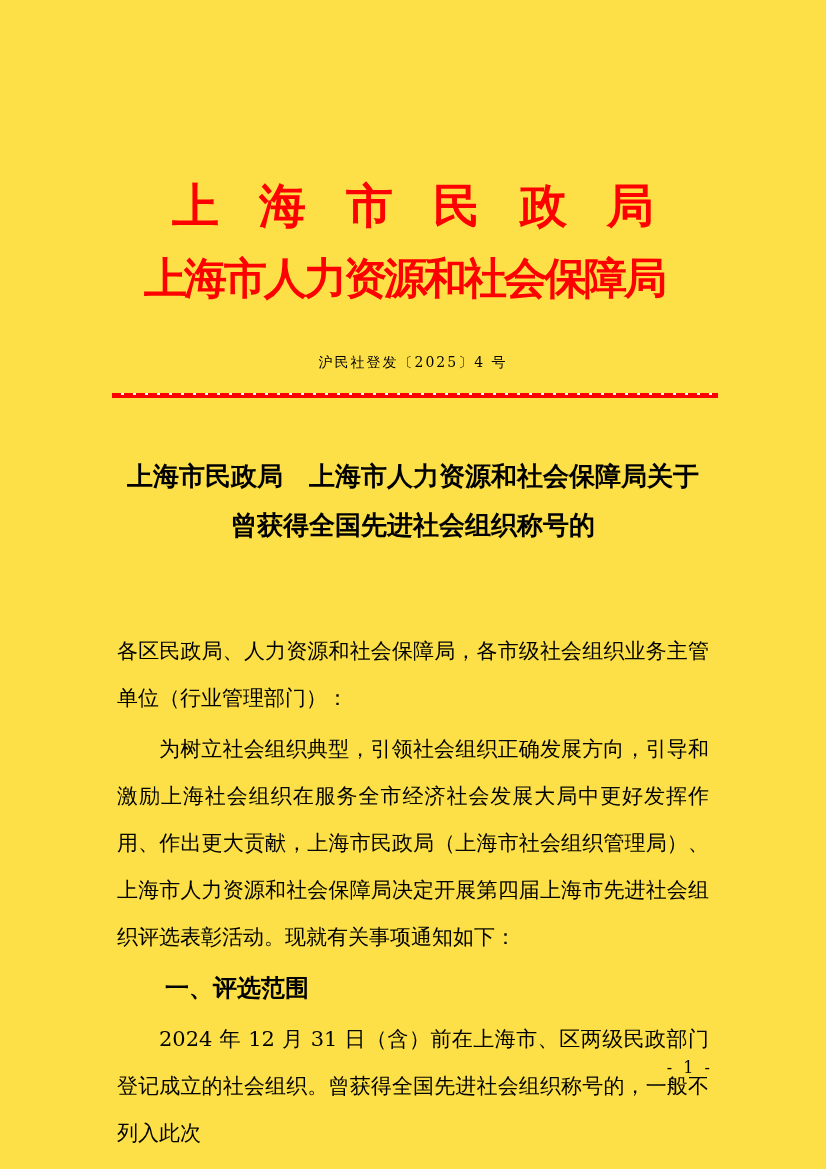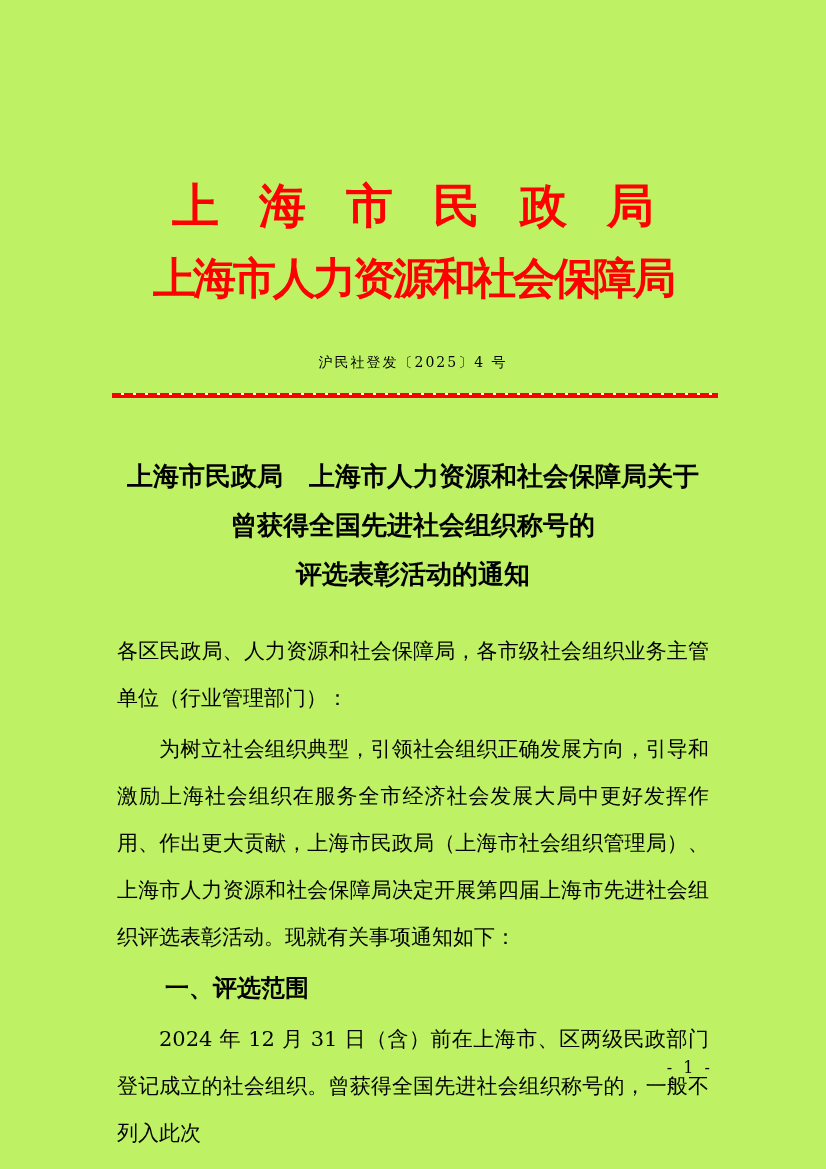--- a/index.html
+++ b/index.html
@@ -4,21 +4,21 @@
 <style>
   html, body {
     margin: 0;
     padding: 0;
     background: #ffffff;
   }
   .page {
     position: relative;
     width: 826px;
     height: 1169px;
-    background: #bef264;
+    background: #fde047;
     overflow: hidden;
     font-family: "DejaVu Serif", serif;
     color: #000000;
   }
   
   .org-line1 {
     position: absolute;
     top: 176px;
     left: 113px;
     width: 600px;
@@ -27,21 +27,21 @@
     font-weight: bold;
     font-size: 47px;
     line-height: 60px;
     letter-spacing: 0.85em;
     text-indent: 0.85em;
     white-space: nowrap;
   }
   .org-line2 {
     position: absolute;
     top: 246px;
-    left: 113px;
+    left: 104px;
     width: 600px;
     text-align: center;
     color: #ff0000;
     font-weight: bold;
     font-size: 43px;
     line-height: 64px;
     letter-spacing: -3px;
     white-space: nowrap;
   }
   .doc-number {
@@ -124,21 +124,20 @@
 
   <div class="org-line2">上海市人力资源和社会保障局</div>
 
   <div class="doc-number">沪民社登发〔2025〕4 号</div>
 
   <div class="red-rule"></div>
 
   <div class="doc-title">
     <div>上海市民政局　上海市人力资源和社会保障局关于</div>
     <div>曾获得全国先进社会组织称号的</div>
-    <div>评选表彰活动的通知</div>
   </div>
 
   <div class="body-text">
     <p>各区民政局、人力资源和社会保障局，各市级社会组织业务主管单位（行业管理部门）：</p>
     <p class="indent">为树立社会组织典型，引领社会组织正确发展方向，引导和激励上海社会组织在服务全市经济社会发展大局中更好发挥作用、作出更大贡献，上海市民政局（上海市社会组织管理局）、上海市人力资源和社会保障局决定开展第四届上海市先进社会组织评选表彰活动。现就有关事项通知如下：</p>
     <p class="section-heading">一、评选范围</p>
     <p class="indent">2024 年 12 月 31 日（含）前在上海市、区两级民政部门登记成立的社会组织。曾获得全国先进社会组织称号的，一般不列入此次</p>
   </div>
 
   <div class="page-number">- 1 -</div>

